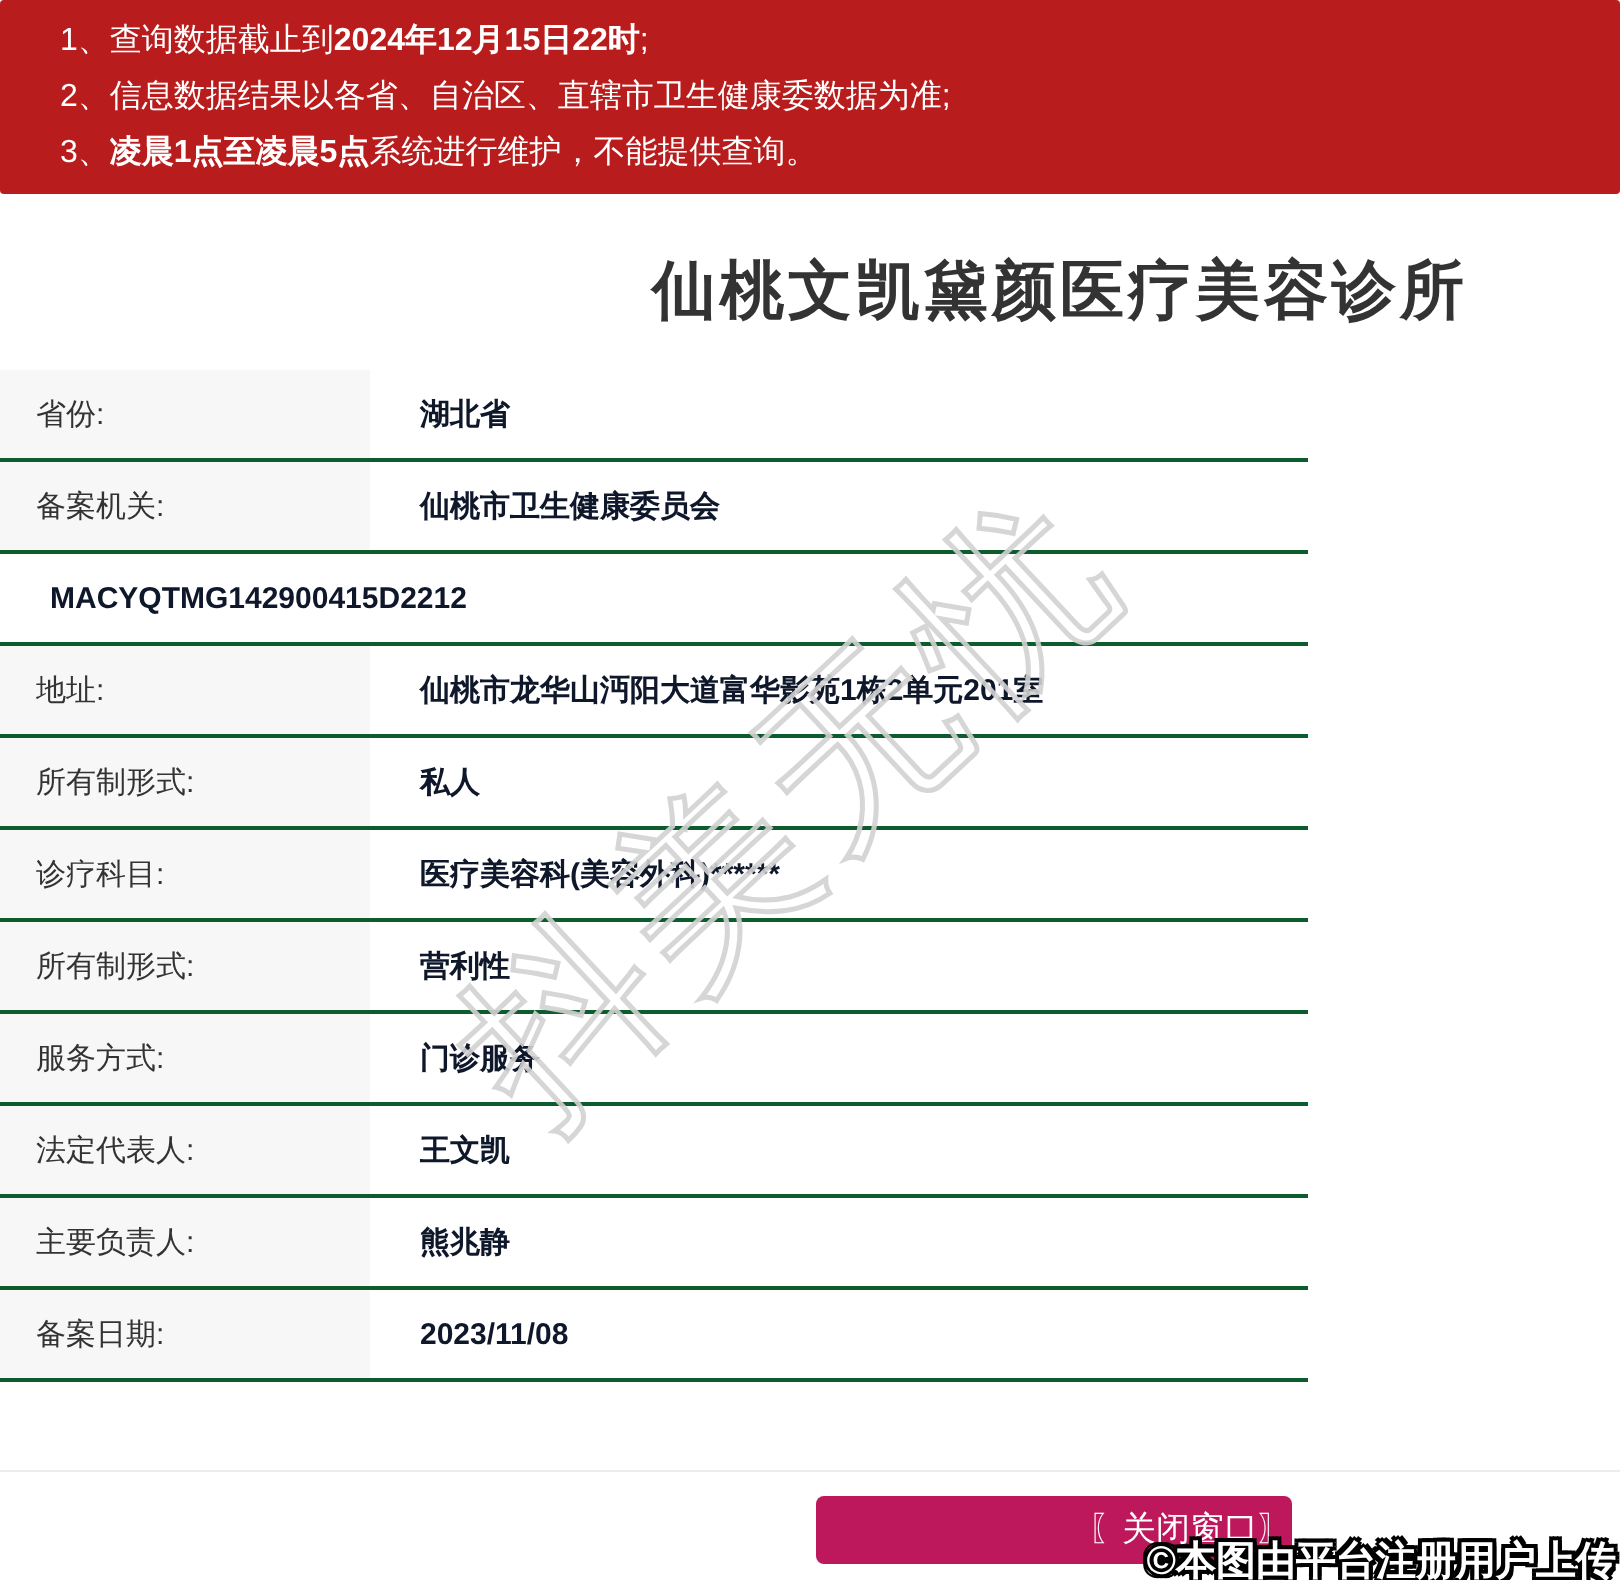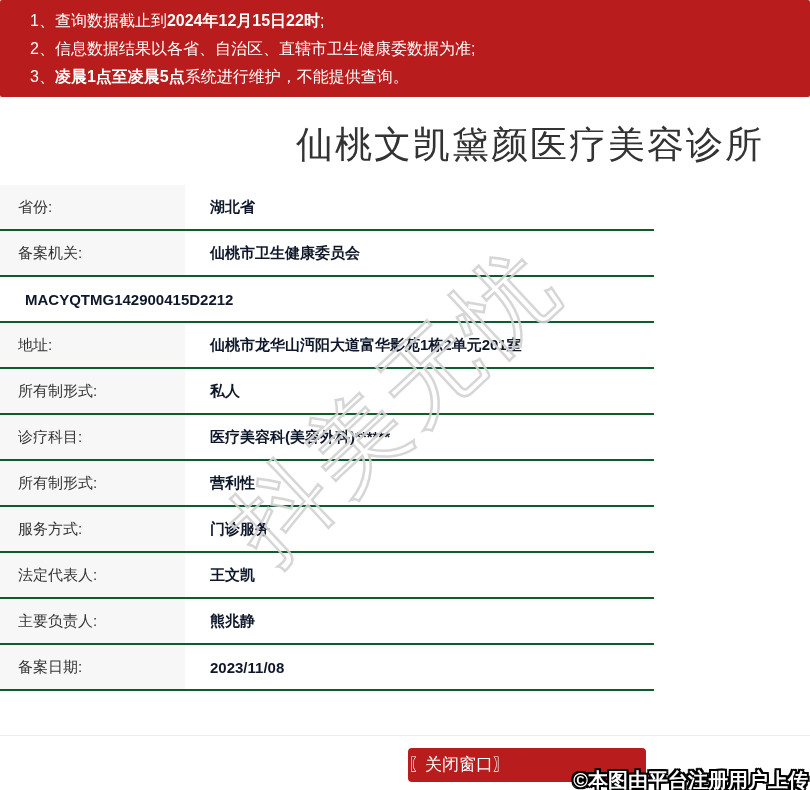--- a/index.html
+++ b/index.html
@@ -28,23 +28,23 @@
   }
   .notice-line .b { font-weight: bold; }
 
   
   .page-title {
     margin-top: 28px;
     height: 40px;
     line-height: 40px;
     padding-left: 250px;
     text-align: center;
-    font-size: 37px;
+    font-size: 32px;
     letter-spacing: 2px;
-    font-weight: normal;
+    font-weight: bold;
     color: #333;
   }
 
   
   .info-table {
     margin-top: 20px;
     width: 654px;
   }
   .info-row {
     display: flex;
@@ -100,27 +100,27 @@
     background: #ececec;
   }
 
   
   .close-button {
     position: absolute;
     left: 408px;
     top: 748px;
     width: 238px;
     height: 34px;
-    background: #b91c1c;
+    background: #be185d;
     border: none;
     border-radius: 4px;
     color: #ffffff;
     font-size: 17px;
     font-family: Liberation Sans, sans-serif;
-    text-align: left;
+    text-align: right;
     line-height: 34px;
     cursor: pointer;
   }
 
   
   .stamp {
     position: absolute;
     right: 2px;
     top: 767px;
     font-size: 20px;

